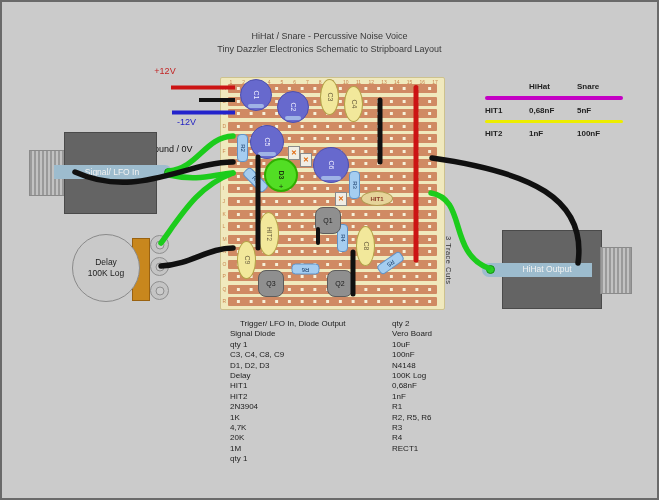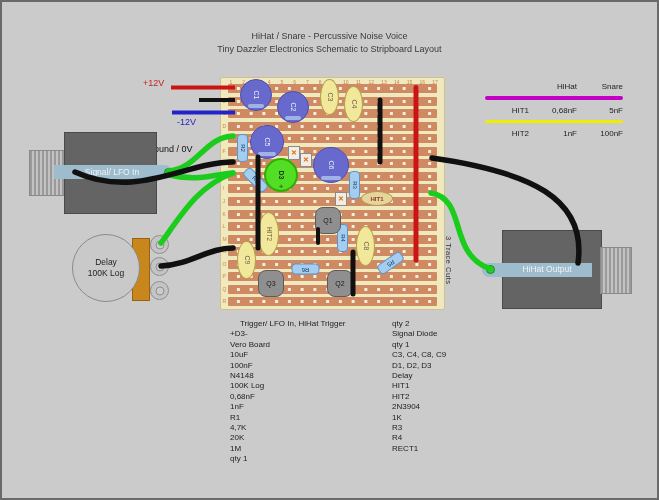--- a/index.html
+++ b/index.html
@@ -53,21 +53,21 @@
            justify-content:center;}
   .potback{position:absolute;left:130px;top:236px;width:16px;height:61px;background:#c8871d;
            border:1px solid #9a6210;z-index:1;}
   .lug{position:absolute;width:19px;height:19px;border-radius:50%;background:#c4c4c4;border:1.5px solid #8f8f8f;
        box-sizing:border-box;z-index:1;}
   .lug::after{content:"";position:absolute;left:50%;top:50%;transform:translate(-50%,-50%);
        width:7px;height:7px;border-radius:50%;background:#cbcbcb;border:1.5px solid #8f8f8f;}
   
   .vtable{position:absolute;left:483px;top:78px;width:138px;display:grid;
           grid-template-columns:44px 48px 46px;font-size:8px;color:#222;z-index:2;}
-  .vt-cell{height:14px;text-align:right;line-height:14px;}
+  .vt-cell{height:14px;text-align:left;line-height:14px;font-weight:bold;}
   .vt-divider{grid-column:1/4;height:3.5px;margin:2px 0 4px 0;border-radius:2px;}
   
   .parts-list{position:absolute;left:228px;top:317px;width:262px;display:grid;
               grid-template-columns:162px 1fr;grid-auto-rows:10.4px;font-size:8px;color:#222;z-index:2;}
   .pl-item.indent{padding-left:10px;}
   
   .tracecuts{position:absolute;left:442px;top:234px;writing-mode:vertical-rl;font-size:7.5px;
              color:#333;letter-spacing:0.5px;z-index:2;}
   svg.wires{position:absolute;left:0;top:0;z-index:6;pointer-events:none;}
   .wire-green{stroke:#1ccc1c;}
@@ -76,21 +76,21 @@
   .rail-blue{stroke:#2323cc;}
 </style>
 </head>
 <body>
 
 <div class="page">
 
   <div class="title" style="top:42px;">Tiny Dazzler Electronics Schematic to Stripboard Layout</div>
   <div class="title" style="top:29px;">HiHat / Snare - Percussive Noise Voice</div>
 
-  <div class="raillabel" style="left:141px;top:76px;width:44px;text-align:left;color:#c22424;">+12V</div>
+  <div class="raillabel" style="left:141px;top:64px;width:44px;text-align:center;color:#c22424;">+12V</div>
   <div class="raillabel" style="left:142px;top:95px;color:#111;margin-top:47px;">Ground / 0V</div>
   <div class="raillabel" style="left:150px;top:115px;width:44px;text-align:right;color:#2424c2;">-12V</div>
 
   <div class="board">
     <div>
         <div class="strip" style="top: 6px;"></div>
         <span class="rowletter" style="top: 6px;">A</span>
         <div class="strip" style="top: 18.55px;"></div>
         <span class="rowletter" style="top: 18.55px;">B</span>
         <div class="strip" style="top: 31.1px;"></div>
@@ -252,40 +252,40 @@
     <div class="vt-cell">HIT1</div>
     <div class="vt-cell">0,68nF</div>
     <div class="vt-cell">5nF</div>
     <div class="vt-divider" style="background:#eded00;"></div>
     <div class="vt-cell">HIT2</div>
     <div class="vt-cell">1nF</div>
     <div class="vt-cell">100nF</div>
   </div>
 
   <div class="parts-list">
-      <div class="pl-item indent">Trigger/ LFO In, HiHat Trigger</div>
+      <div class="pl-item indent">Trigger/ LFO In, Diode Output</div>
       <div class="pl-value">qty 2</div>
-      <div class="pl-item">+D3-</div>
       <div class="pl-value">Signal Diode</div>
       <div class="pl-item">Vero Board</div>
       <div class="pl-value">qty 1</div>
       <div class="pl-value">10uF</div>
       <div class="pl-item">C3, C4, C8, C9</div>
       <div class="pl-value">100nF</div>
       <div class="pl-item">D1, D2, D3</div>
       <div class="pl-value">N4148</div>
       <div class="pl-item">Delay</div>
       <div class="pl-value">100K Log</div>
       <div class="pl-item">HIT1</div>
       <div class="pl-value">0,68nF</div>
       <div class="pl-item">HIT2</div>
       <div class="pl-value">1nF</div>
       <div class="pl-value">2N3904</div>
       <div class="pl-item">R1</div>
       <div class="pl-value">1K</div>
+      <div class="pl-item">R2, R5, R6</div>
       <div class="pl-value">4,7K</div>
       <div class="pl-item">R3</div>
       <div class="pl-value">20K</div>
       <div class="pl-item">R4</div>
       <div class="pl-value">1M</div>
       <div class="pl-item">RECT1</div>
       <div class="pl-value">qty 1</div>
     </div>
 
   <svg class="wires" width="659" height="500" viewBox="0 0 659 500">

